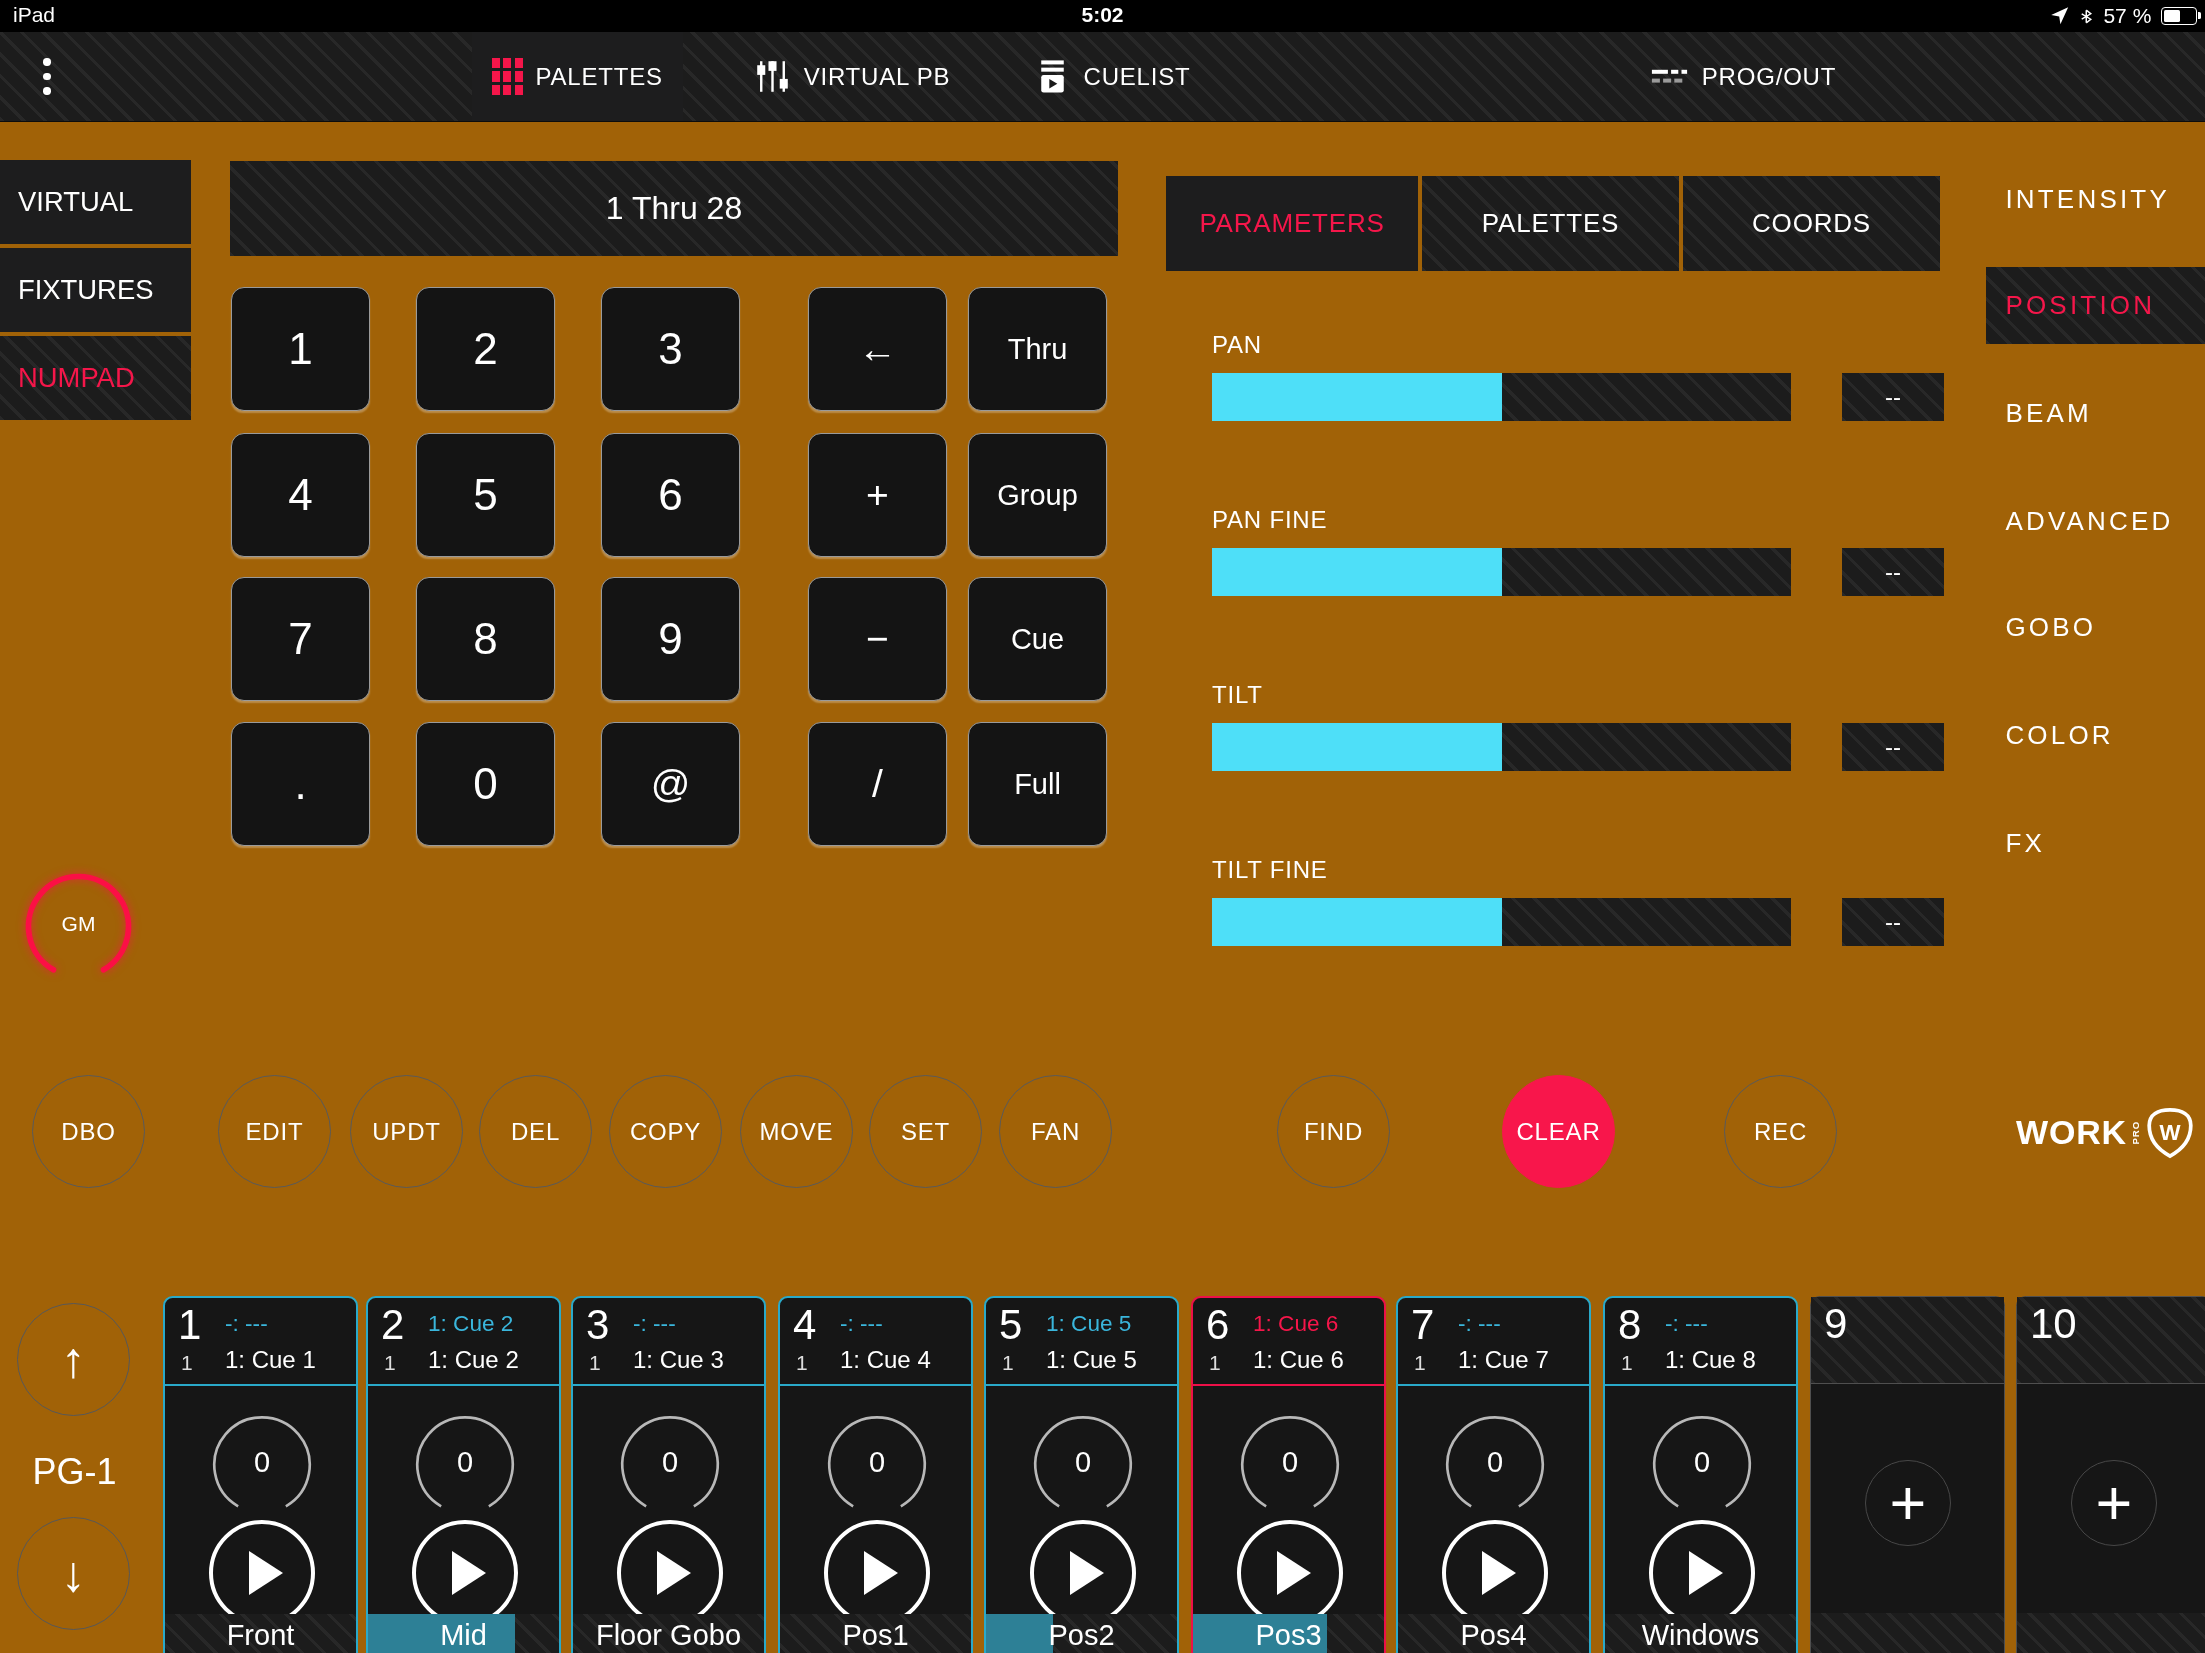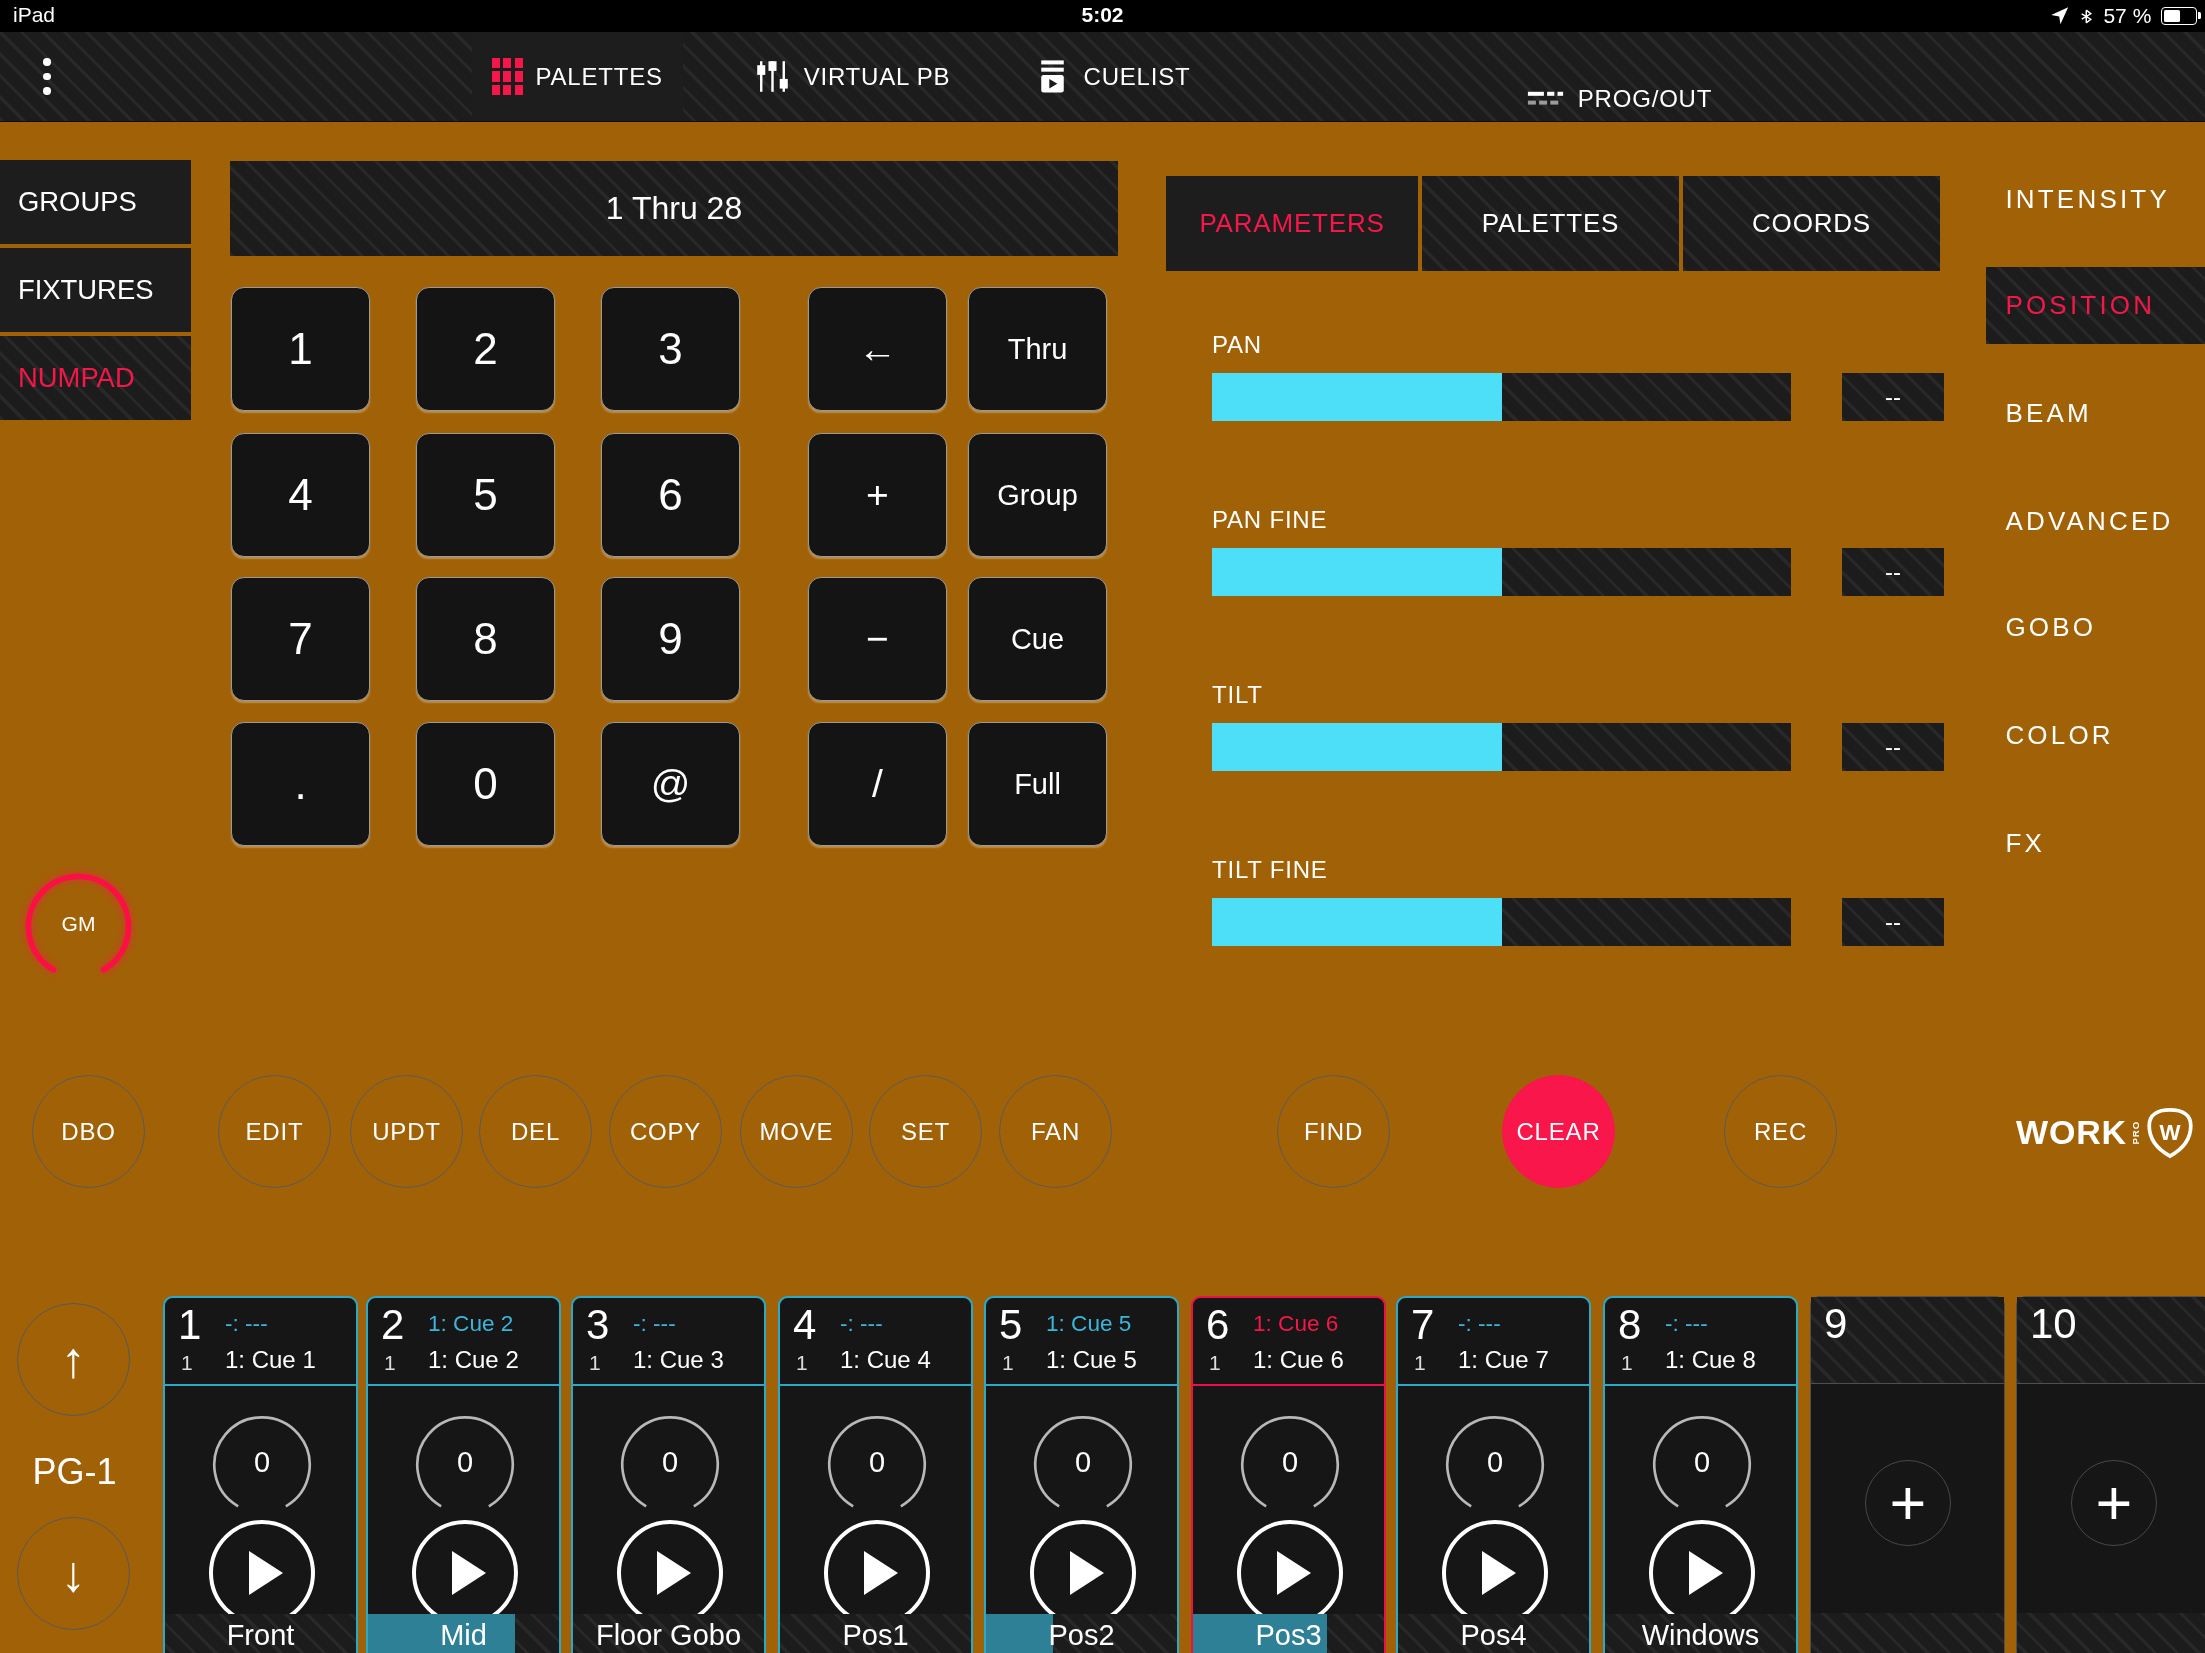--- a/index.html
+++ b/index.html
@@ -151,39 +151,39 @@
     </div>
     <div class="navtab" style="left:1025px;width:174px;">
       <svg class="icon-svg" width="37" height="37" viewBox="0 0 46 46">
         <rect x="9" y="3" width="28" height="5" fill="#fff"></rect>
           <rect x="9" y="12" width="28" height="5" fill="#fff"></rect>
         <rect x="9" y="21" width="28" height="22" rx="3" fill="#fff"></rect>
         <polygon points="19,26 19,38 29,32" fill="#1a1a1a"></polygon>
       </svg>
       <span>CUELIST</span>
     </div>
-    <div class="navtab" style="left:1518px;width:202px;margin-top:22px;">
+    <div class="navtab" style="left:1642px;width:202px;">
       <svg class="icon-svg" width="39" height="24" viewBox="0 0 48 30">
         <g fill="#fff">
             <rect x="2" y="6" width="20" height="5"></rect>
             <rect x="26" y="6" width="9" height="5"></rect>
             <rect x="39" y="6" width="7" height="5"></rect>
           </g>
         <g fill="#9a9a9a">
             <rect x="2" y="17" width="10" height="5"></rect>
             <rect x="16" y="17" width="10" height="5"></rect>
             <rect x="30" y="17" width="10" height="5"></rect>
           </g>
       </svg>
       <span>PROG/OUT</span>
     </div>
   </div>
 
   <div id="sidebar-items">
-      <div class="side-item plain" style="top:160px;">GROUPS</div>
+      <div class="side-item plain" style="top:160px;">VIRTUAL</div>
       <div class="side-item plain" style="top:248px;">FIXTURES</div>
       <div class="side-item hatch active" style="top:336px;">NUMPAD</div>
     </div>
 
   <div id="numpad-display" class="abs hatch">
     <span>1 Thru 28</span>
   </div>
   <div id="numpad-keys">
       <div class="key" style="left:231px;top:287px;">1</div>
       <div class="key" style="left:416px;top:287px;">2</div>

